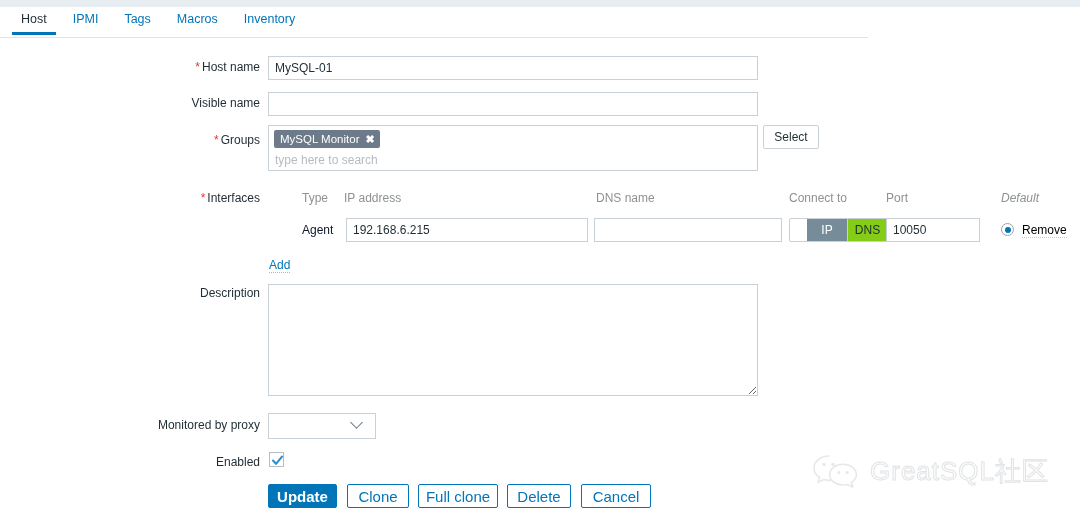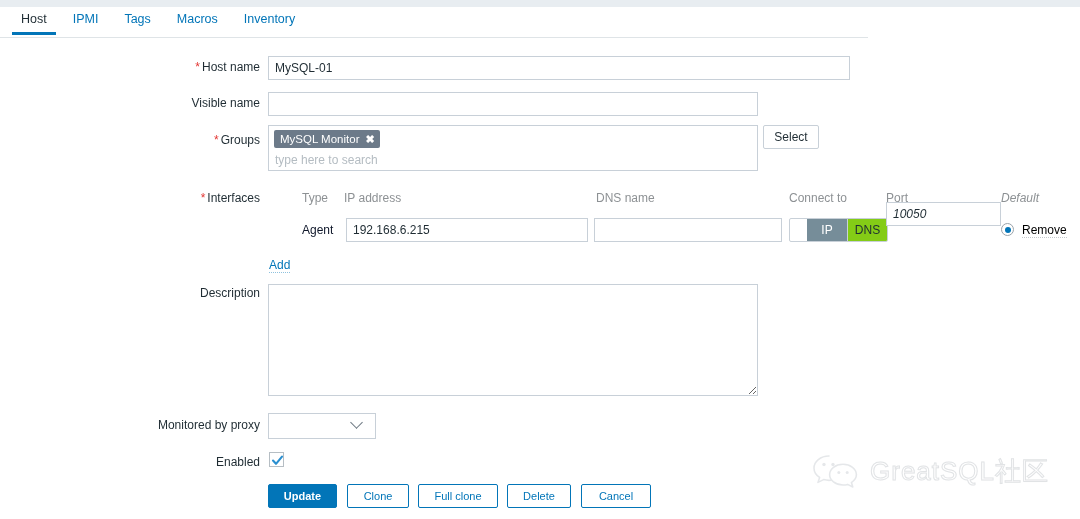--- a/index.html
+++ b/index.html
@@ -250,21 +250,21 @@
   .ckbox svg { position: absolute; left: 1px; top: 1px; }
 
   
   .btn {
     position: absolute;
     height: 24px;
     border: 1px solid #0275b8;
     background: #fff;
     color: #0275b8;
     font-family: "Liberation Sans", sans-serif;
-    font-size: 11px;
+    font-size: 15px;
     border-radius: 2px;
     cursor: pointer;
     padding: 0;
   }
   .btn.primary {
     background: #0275b8;
     color: #fff;
     font-weight: bold;
   }
 
@@ -299,21 +299,21 @@
   <div class="tab">IPMI</div>
   <div class="tab">Tags</div>
   <div class="tab">Macros</div>
   <div class="tab">Inventory</div>
 </div>
 
 <div class="form">
 
   <div class="row" style="top:22px;">
     <div class="lbl"><span class="req">*</span><span>Host name</span></div>
-    <input class="inp" style="top: -4px; width: 582px;" value="MySQL-01">
+    <input class="inp" style="top: -4px; width: 490px;" value="MySQL-01">
   </div>
 
   <div class="row" style="top:58px;">
     <div class="lbl"><span>Visible name</span></div>
     <input class="inp" style="top: -4px; width: 490px;" value="">
   </div>
 
   <div class="row" style="top:95px;">
     <div class="lbl"><span class="req">*</span><span>Groups</span></div>
     <div class="ms" style="top:-8px;">
@@ -338,21 +338,21 @@
 
     <div class="iftxt" style="left:302px;top:32px;">Agent</div>
     <input class="inp" style="left: 346px; top: 27px; width: 242px;" value="192.168.6.215">
     <input class="inp" style="left: 594px; top: 27px; width: 188px;" value="">
 
     <div class="tgl" style="left:789px;top:27px;">
       <div class="on">IP</div>
       <div>DNS</div>
     </div>
 
-    <input class="inp" style="left: 886px; top: 11px; width: 115px; font-style: italic;" value="10050">
+    <input class="inp" style="left: 886px; top: 27px; width: 94px;" value="10050">
 
     <div class="radio" style="left:1001px;top:32px;"></div>
     <div class="rm" style="left:1022px;top:32px;">Remove</div>
 
     <div class="lnk" style="left:269px;top:67px;">Add</div>
   </div>
 
   <div class="row" style="top:248px;">
     <div class="lbl"><span>Description</span></div>
     <textarea class="desc" style="top: -2px;" placeholder=""></textarea>

